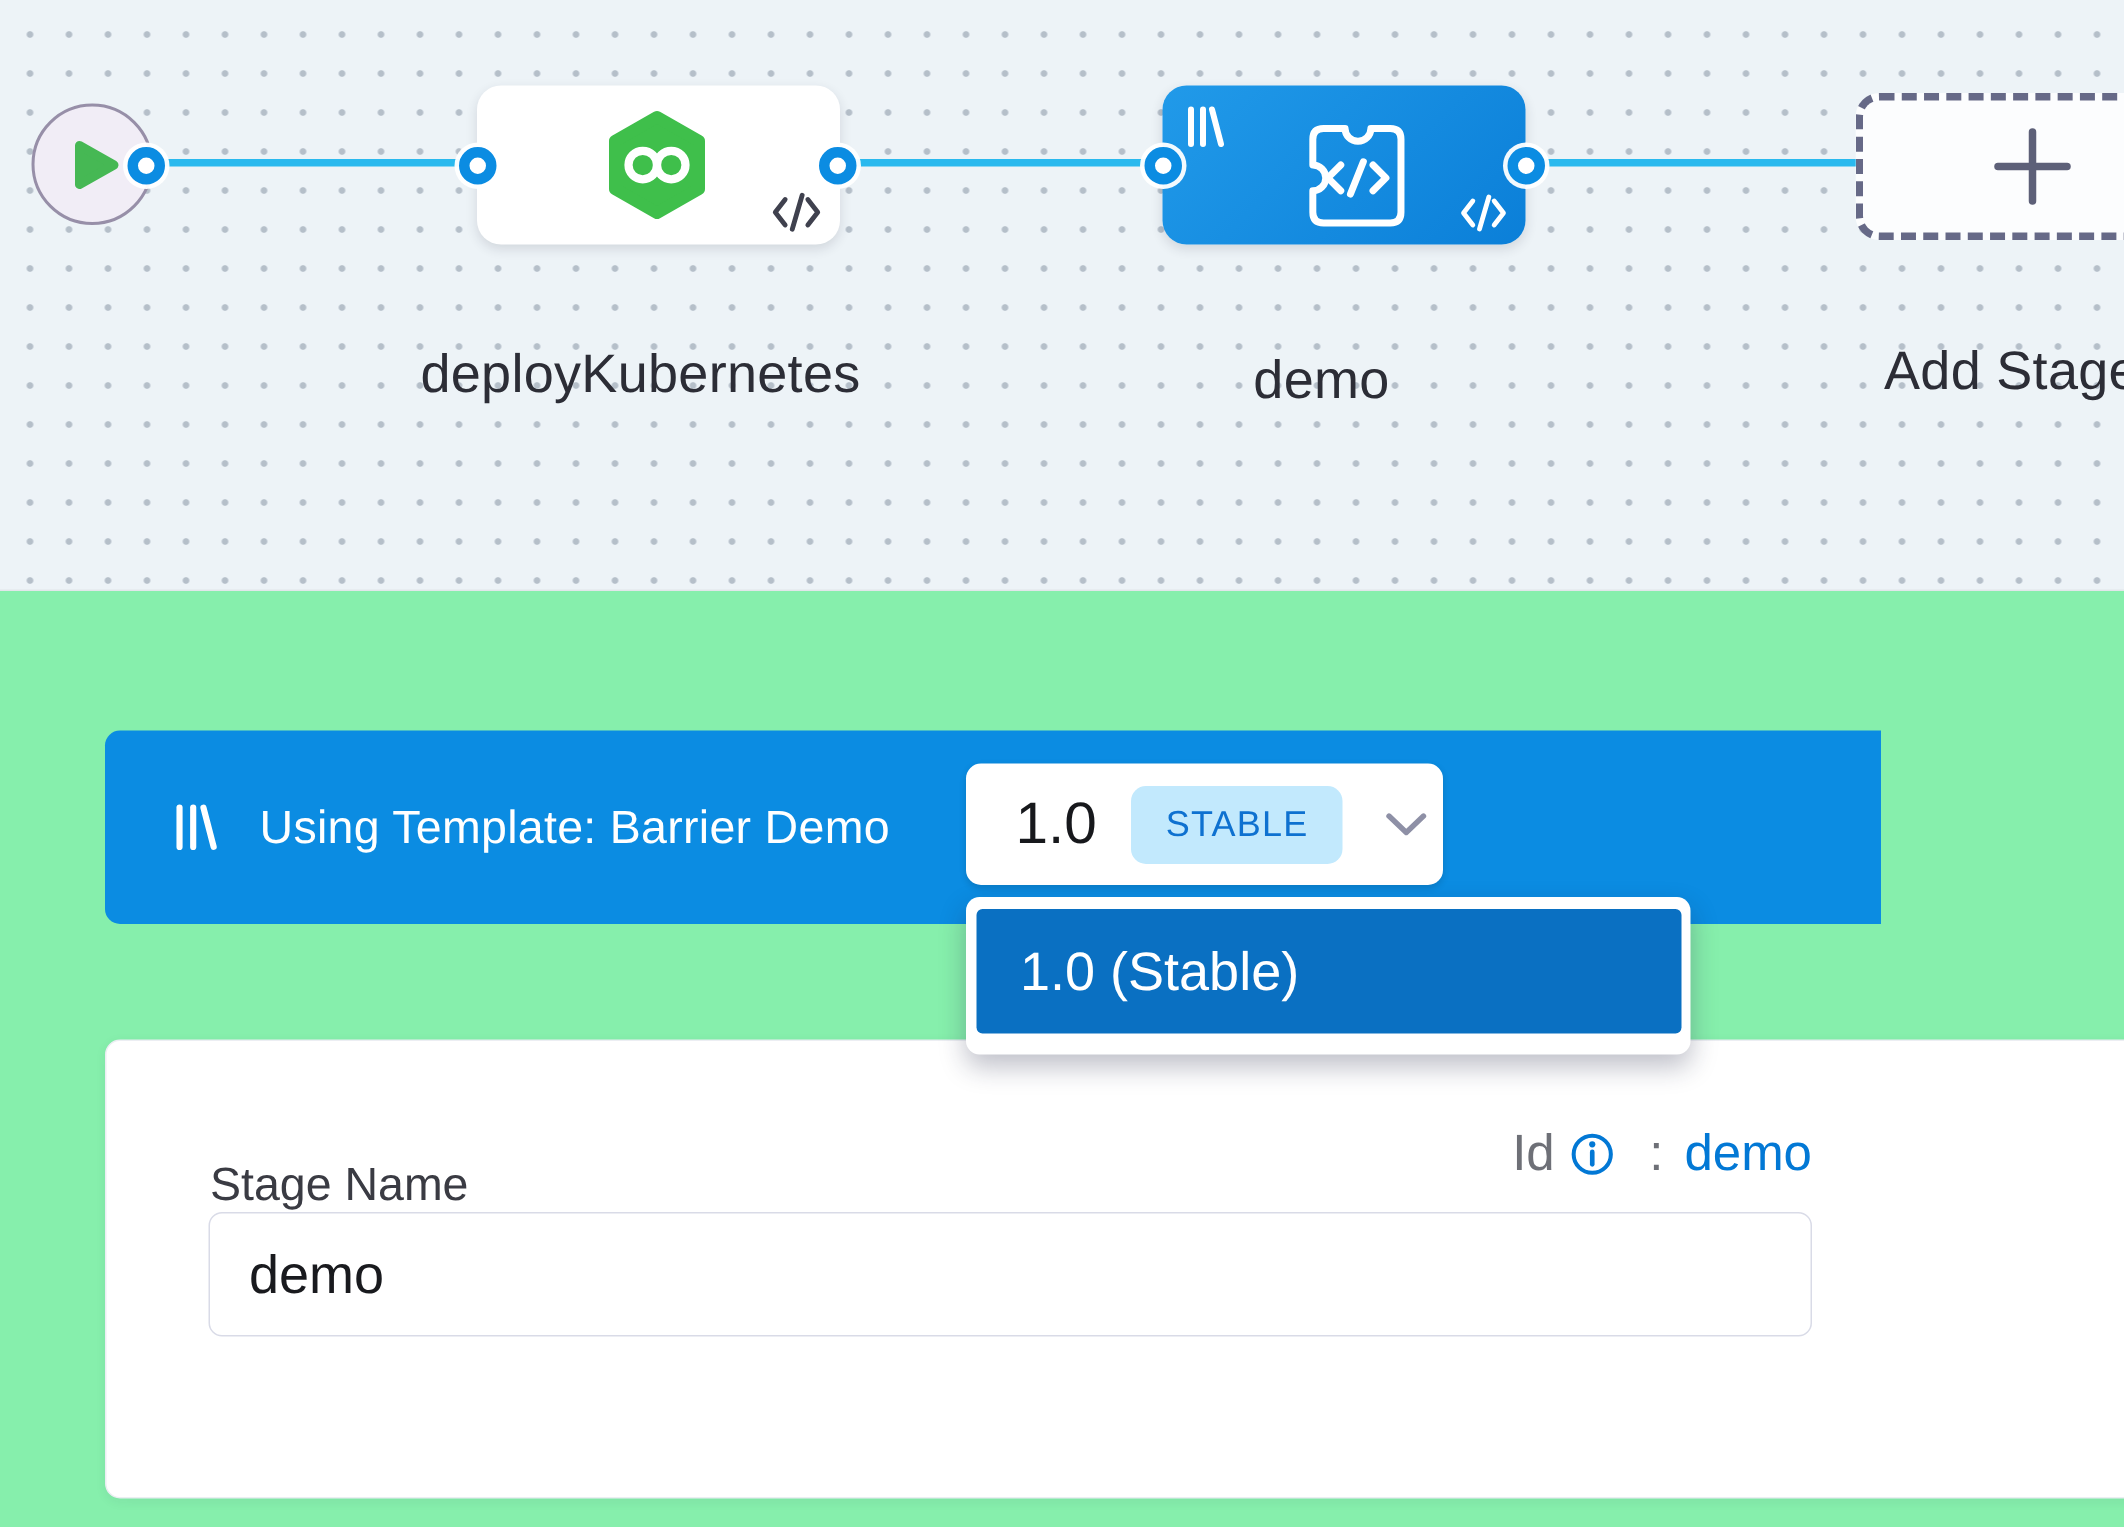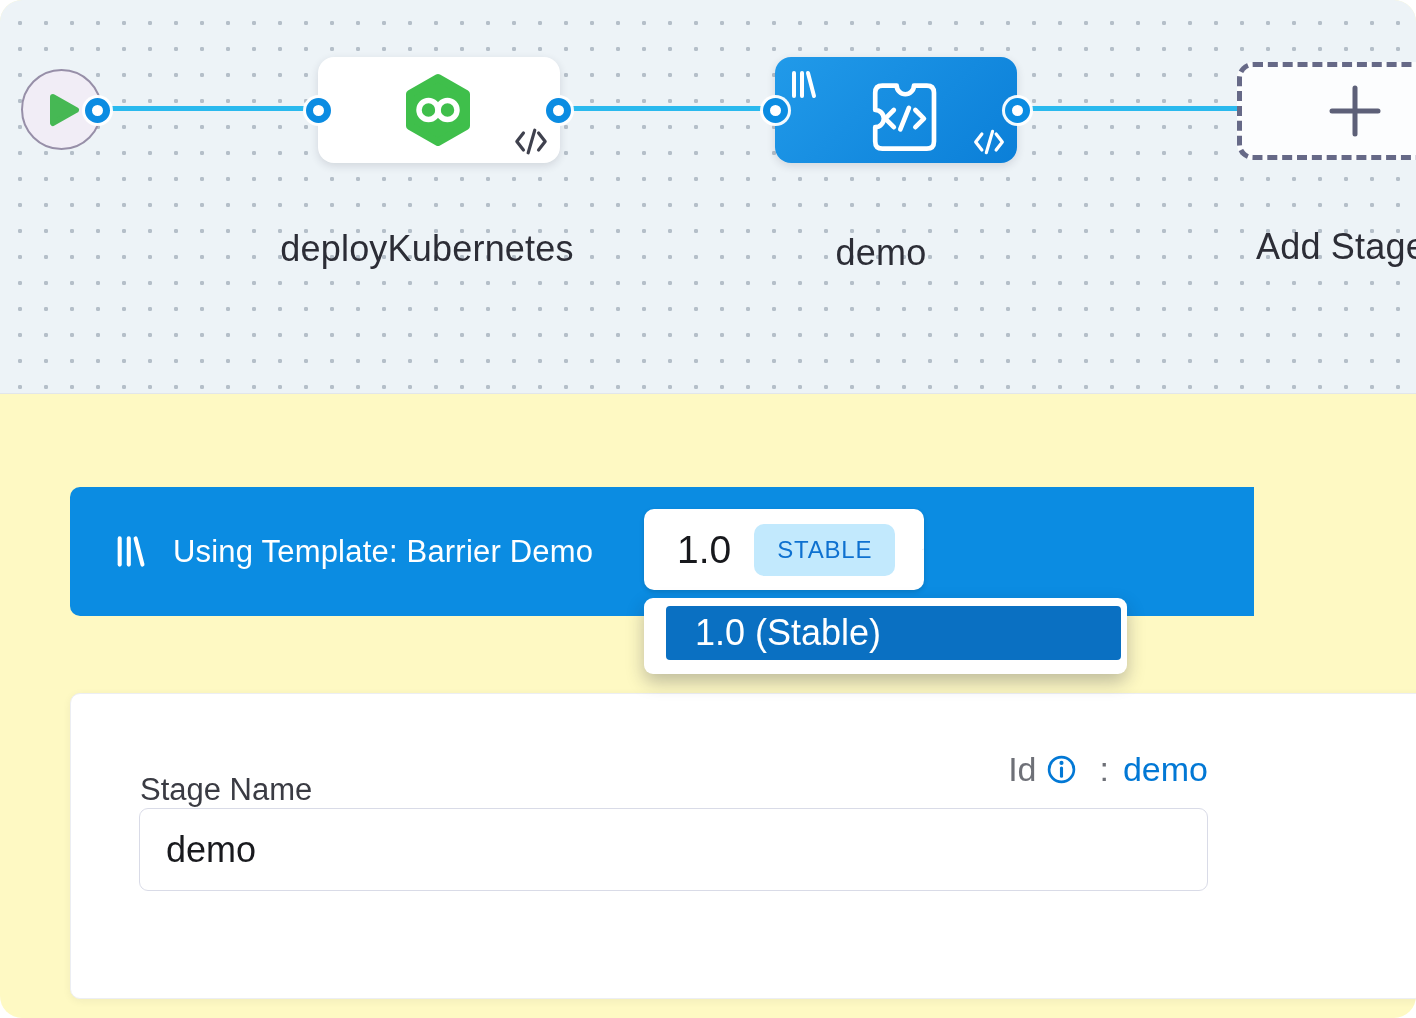--- a/index.html
+++ b/index.html
@@ -1,19 +1,19 @@
 <!DOCTYPE html>
 <html><head>
 <meta charset="utf-8">
 <title>Pipeline Stage Editor</title>
 <style>
   * { margin:0; padding:0; box-sizing:border-box; }
   html,body { width:1416px; height:1018px; }
   body { font-family:"Liberation Sans", sans-serif; }
-  #root { position:relative; width:1416px; height:1018px; overflow:hidden; background:#fef9c3;border-radius:22px; }
+  #root { position:relative; width:1416px; height:1018px; overflow:hidden; background:#86efac; }
 
   
   .canvas {
     position:absolute; left:0; top:0; width:1416px; height:394px;
     background-color:#edf3f7;
     background-image:radial-gradient(circle, #b5bfc9 1.9px, rgba(181,191,201,0) 2.5px);
     background-size:26px 26px; background-position:7px 10px;
     border-bottom:1px solid #e2e6ea;
   }
   .conn-line { position:absolute; top:106px; height:5px; background:#2ab9ee; border-radius:3px; }
@@ -52,35 +52,35 @@
 
   
   .banner {
     position:absolute; left:70px; top:487px; width:1184px; height:129px;
     background:#0b8ce2; border-radius:10px 0 0 10px;
     display:flex; align-items:center; color:#ffffff;
   }
   .banner .lib-icon { margin-left:45px; }
   .banner-text { margin-left:27px; font-size:31px; font-weight:500; letter-spacing:.2px; }
   .version-chip {
-    position:absolute; left:644px; top:509px; width:280px; height:81px;
+    position:absolute; left:644px; top:509px; width:318px; height:81px;
     background:#ffffff; border-radius:10px; box-shadow:0 2px 5px rgba(0,0,0,.14);
     display:flex; align-items:center; z-index:3;text-align:right;
   }
   .chip-version { margin-left:33px; font-size:39px; color:#17181c; }
   .stable-badge {
     margin-left:23px; background:#c2e9fd; color:#0e71d0; font-weight:normal;
     font-size:24px; letter-spacing:.8px; padding:12px 23px; border-radius:10px;
   }
   .chip-chevron { margin-left:27px; }
 
   .dropdown {
-    position:absolute; left:644px; top:598px; width:483px; height:76px;
+    position:absolute; left:644px; top:598px; width:483px; height:105px;
     background:#ffffff; border-radius:9px; box-shadow:0 8px 18px rgba(25,30,60,.28);
-    padding:8px 6px 14px 22px; z-index:4;
+    padding:8px 6px 14px 7px; z-index:4;
   }
   .dropdown-item {
     width:100%; height:100%; background:#0a70c2; border-radius:4px;
     display:flex; align-items:center; padding-left:29px;
     color:#ffffff; font-size:36px;
   }
 
   
   .form-card {
     position:absolute; left:70px; top:693px; width:1360px; height:306px;

